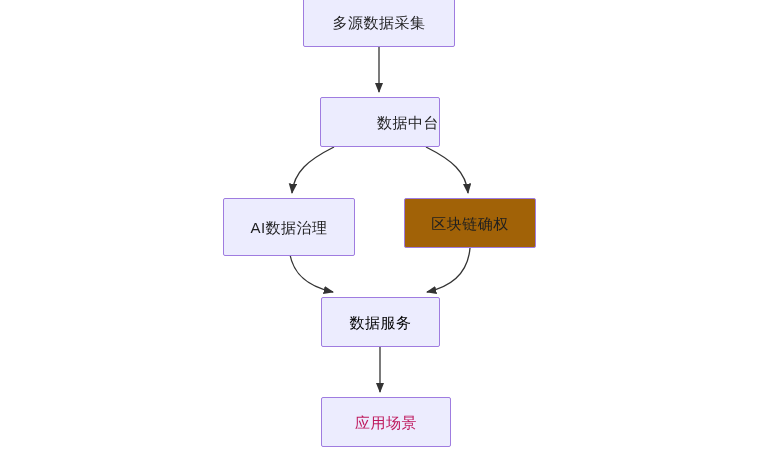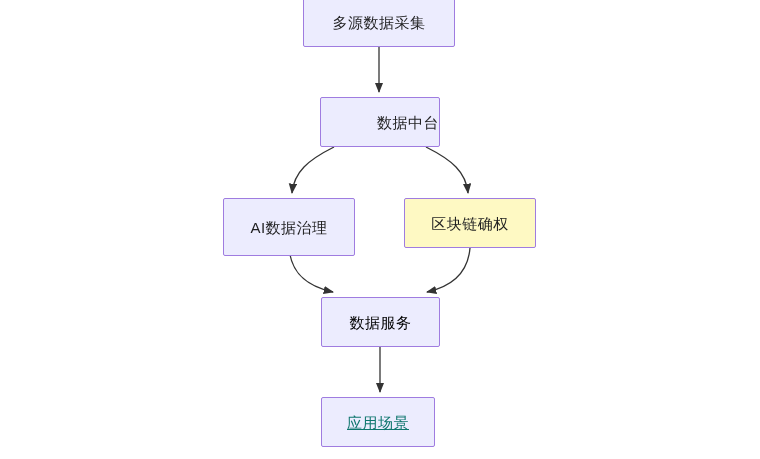--- a/index.html
+++ b/index.html
@@ -76,25 +76,25 @@
   </div>
 
   <div class="node" id="node-n2" style="left: 320px; top: 97px; width: 120px; height: 50px; background: rgb(236, 236, 254); border-color: rgb(159, 124, 224); color: rgb(31, 31, 32); justify-content: flex-end;">
     <span class="node-label">数据中台</span>
   </div>
 
   <div class="node" id="node-n3" style="left: 223px; top: 198px; width: 132px; height: 58px; background: rgb(236, 236, 254); border-color: rgb(159, 124, 224); color: rgb(31, 31, 32);">
     <span class="node-label">AI数据治理</span>
   </div>
 
-  <div class="node" id="node-n4" style="left: 404px; top: 198px; width: 132px; height: 50px; background: #fef9c3; border-color: rgb(159, 124, 224); color: rgb(31, 31, 32);">
+  <div class="node" id="node-n4" style="left: 404px; top: 198px; width: 132px; height: 50px; background: #a16207; border-color: rgb(159, 124, 224); color: rgb(31, 31, 32);">
     <span class="node-label">区块链确权</span>
   </div>
 
   <div class="node" id="node-n5" style="left: 321px; top: 297px; width: 119px; height: 50px; background: rgb(236, 236, 254); border-color: rgb(159, 124, 224); color: #000000;">
     <span class="node-label">数据服务</span>
   </div>
 
-  <div class="node" id="node-n6" style="left: 321px; top: 397px; width: 114px; height: 50px; background: rgb(236, 236, 254); border-color: rgb(159, 124, 224); color: #0f766e; text-decoration: underline;">
+  <div class="node" id="node-n6" style="left: 321px; top: 397px; width: 130px; height: 50px; background: rgb(236, 236, 254); border-color: rgb(159, 124, 224); color: #be185d;">
     <span class="node-label">应用场景</span>
   </div>
 
 </div>
 
 </body></html>

